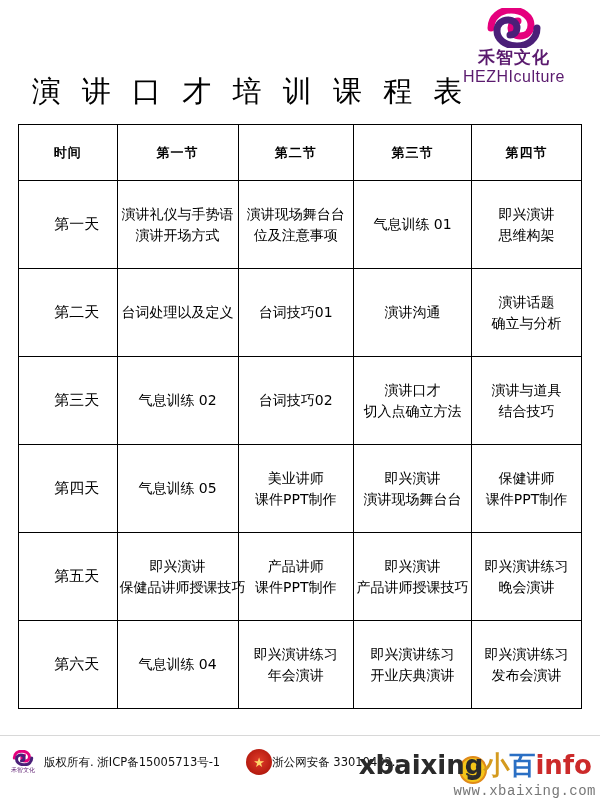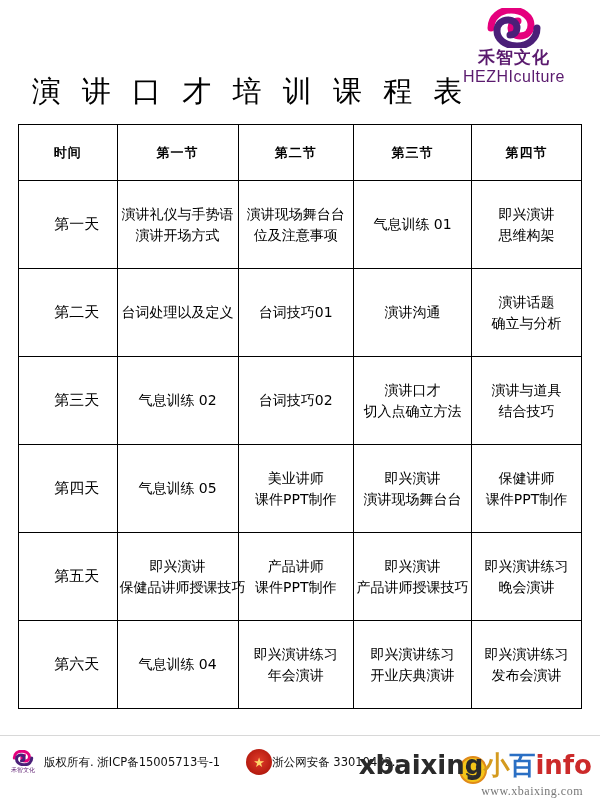--- a/index.html
+++ b/index.html
@@ -142,23 +142,23 @@
     letter-spacing: 0px;
     white-space: nowrap;
     pointer-events: none;
   }
   .wm-main .w1 { color:#2a2a2a; }
   .wm-main .w2 { color:#d49a1e; }
   .wm-main .w3 { color:#2a6fc4; }
   .wm-main .w4 { color:#cc2a2a;margin-top:9px; }
   .wm-sub {
     position: absolute;
-    right: 17px; bottom: 6px;
-    font-family: Liberation Serif, serif;
-    font-size: 12px; color: #777;
+    right: 4px; bottom: 6px;
+    font-family: Liberation Mono, monospace;
+    font-size: 14px; color: #777;
     letter-spacing: .5px;
     pointer-events: none;
   }
   .wm-badge {
     position: absolute;
     right: 112px; bottom: 20px;
     width: 30px; height: 30px;
     pointer-events: none;
   }
 </style>

